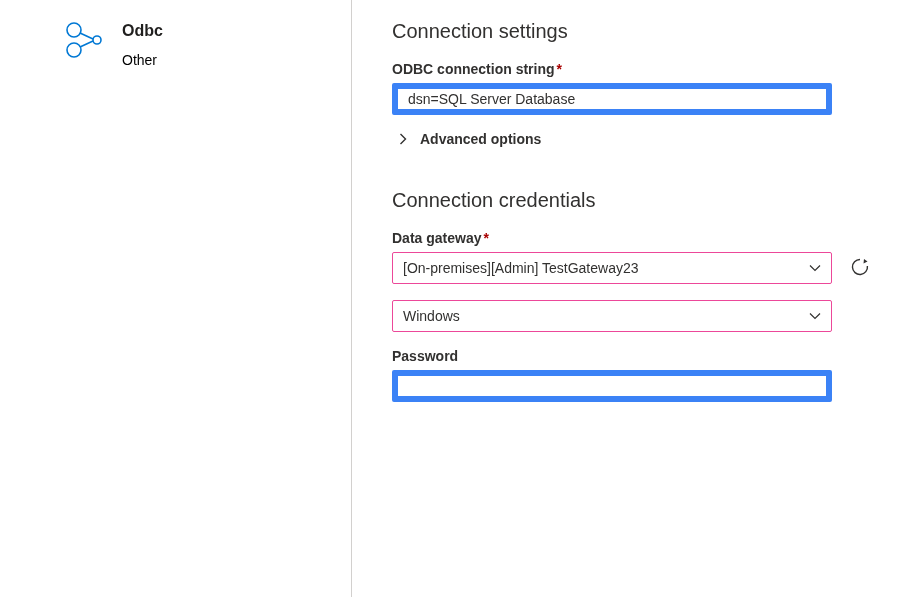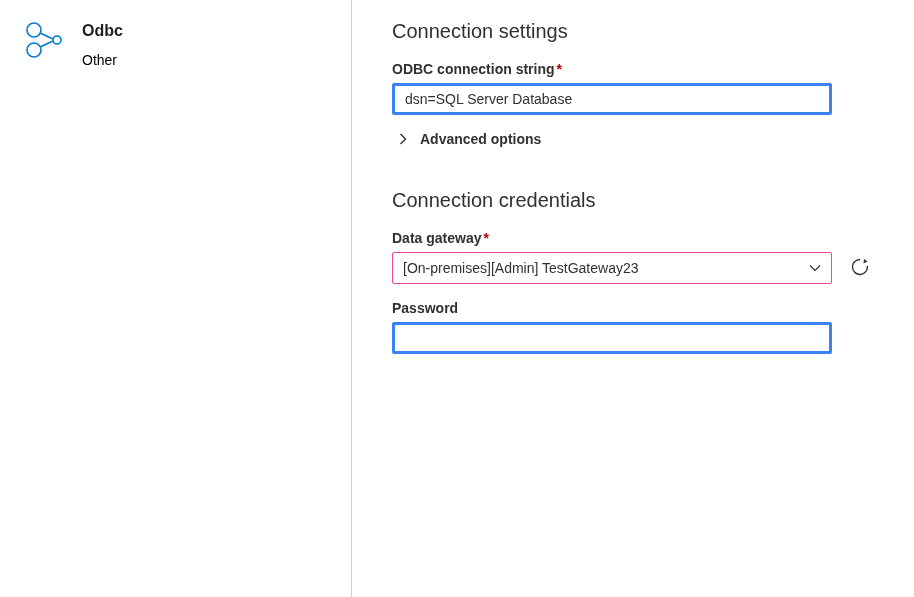--- a/index.html
+++ b/index.html
@@ -13,20 +13,21 @@
       color: #323130;
       background: #fff;
       width: 914px;
       height: 597px;
       overflow: hidden;
     }
     .container {
       display: flex;
       width: 100%;
       height: 100%;
+      padding-left: 40px;
     }
     .left-panel {
       width: 358px;
       padding: 20px 24px;
       border-right: 1px solid #d2d0ce;
       display: flex;
       align-items: flex-start;
       gap: 18px;
     }
     .connector-icon {
@@ -70,21 +71,21 @@
       display: block;
     }
     .required-star {
       color: #a80000;
       margin-left: 2px;
     }
     .text-input {
       width: 440px;
       height: 32px;
       padding: 5px 10px;
-      border: 3px solid #3b82f6;
+      border: 6px solid #3b82f6;
       border-radius: 2px;
       font-size: 14px;
       font-family: inherit;
       color: #323130;
       background: #fff;
       outline: none;
     }
     .text-input::placeholder {
       color: #605e5c;
     }
@@ -236,20 +237,30 @@
             <svg viewBox="0 0 20 20" width="20" height="20">
               <path d="M 10 2.5 A 7.5 7.5 0 1 0 17.4 9" fill="none" stroke="#323130" stroke-width="1.4"></path>
               <path d="M 14 2 L 17.5 4.5 L 13.5 6.5 Z" fill="#323130"></path>
             </svg>
           </span>
         </button>
       </div>
     </div>
 
     <div class="field-group">
+      <div class="select-wrapper">
+        <select class="select-input">
+          <option>Windows</option>
+        </select>
+        <span class="select-chevron">
+          <svg viewBox="0 0 14 14" width="14" height="14">
+              <path d="M2 4.5 L7 9.5 L12 4.5" fill="none" stroke="#323130" stroke-width="1.2"></path>
+            </svg>
+        </span>
+      </div>
     </div>
 
 
     <div class="field-group">
       <label class="field-label">Password</label>
       <input type="password" class="text-input" style="">
     </div>
 
   </div>
 </div>

